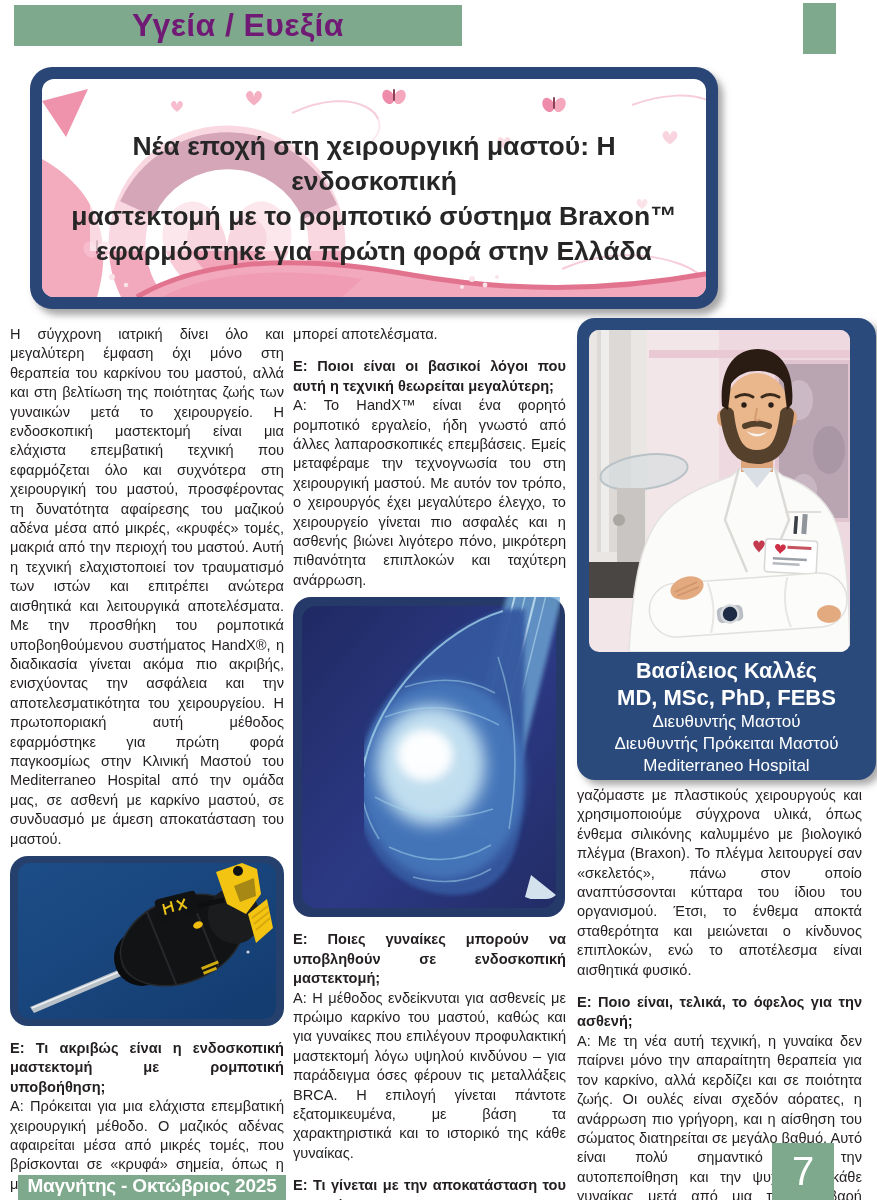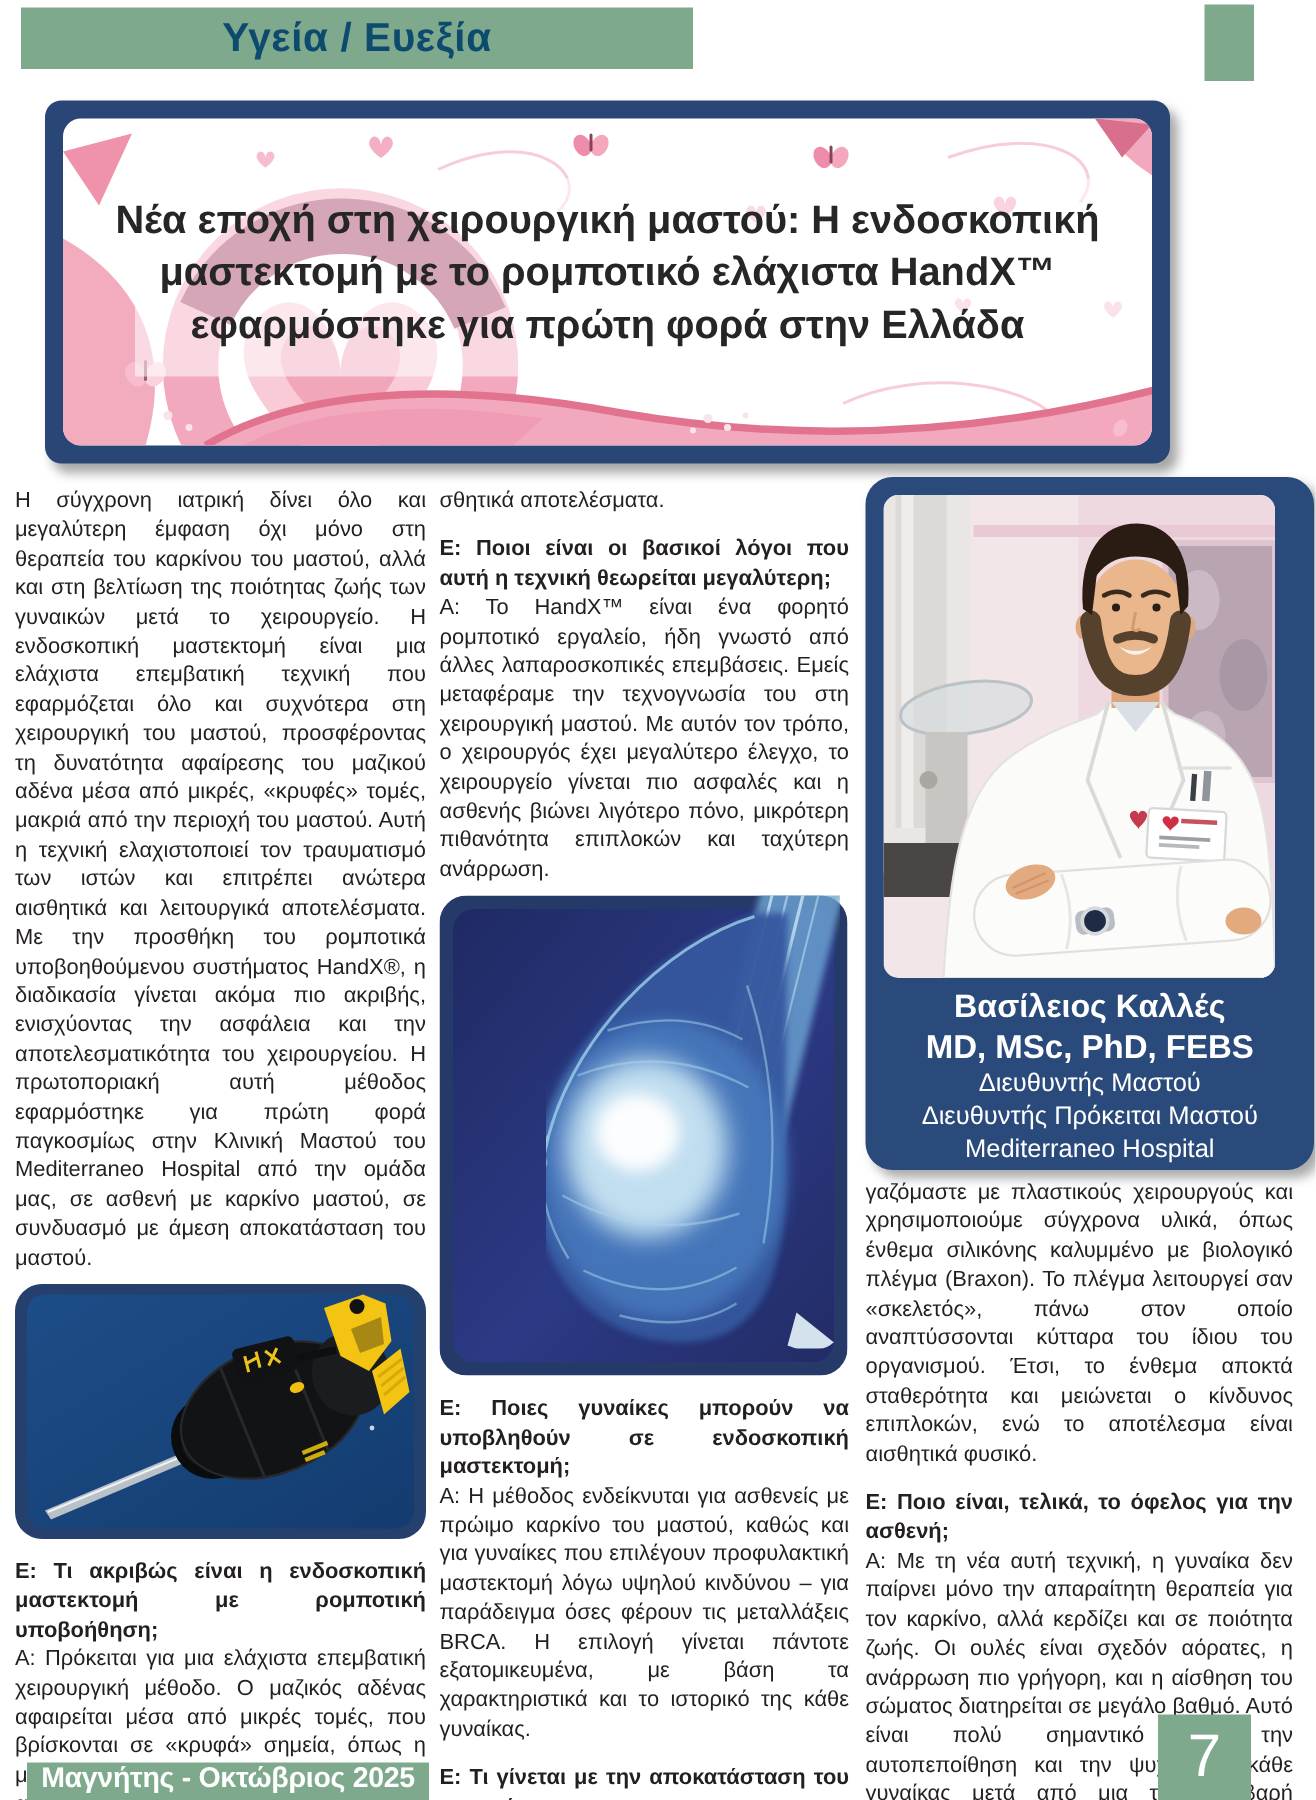--- a/index.html
+++ b/index.html
@@ -5,26 +5,26 @@
   html,body { margin:0; padding:0; }
   body {
     width:877px; height:1200px; position:relative; background:#ffffff;
     font-family:"Liberation Sans","DejaVu Sans",sans-serif; color:#231f20;
     overflow:hidden;
   }
   .header-band {
     position:absolute; left:14px; top:5px; width:448px; height:41px;
     background:#7ea98c; display:flex; align-items:center; justify-content:center;
   }
-  .header-band span { color:#0c4a6e; font-weight:bold; font-size:27px; letter-spacing:.4px; }
+  .header-band span { color:#701a75; font-weight:bold; font-size:32px; letter-spacing:.4px; }
   .header-square { position:absolute; left:803px; top:3px; width:33px; height:51px; background:#7ea98c; }
 
   .banner {
-    position:absolute; left:30px; top:67px; width:750px; height:242px;
-    background:#2a4677; border-radius:11px;
+    position:absolute; left:30px; top:67px; width:688px; height:242px;
+    background:#2a4677; border-radius:22px;
     box-shadow:5px 6px 7px rgba(95,95,95,.55);
   }
   .banner-inner {
     position:absolute; left:12px; top:12px; right:12px; bottom:12px;
     background:#fff; border-radius:12px; overflow:hidden;
   }
   .banner-inner svg { position:absolute; left:0; top:0; }
   .banner-title {
     position:absolute; left:28px; right:28px; top:50px; text-align:center;
     font-weight:bold; font-size:26.5px; line-height:35px; color:#262626;
@@ -130,21 +130,21 @@
       <use href="#heart" transform="translate(462,58) scale(1.3)" fill="#f5afc2"></use>
       <use href="#heart" transform="translate(628,52) scale(1.5)" fill="#f2a0b6"></use>
       <use href="#heart" transform="translate(700,122) scale(1.2)" fill="#f7bccd"></use>
       <use href="#heart" transform="translate(600,120) scale(1.1)" fill="#f7bccd"></use>
       <use href="#heart" transform="translate(135,22) scale(1.2)" fill="#f7bccd"></use>
 
       <rect x="48" y="40" width="700" height="132" fill="rgba(255,255,255,0.55)"></rect>
     </svg>
     <div class="banner-title">
       <div>Νέα εποχή στη χειρουργική μαστού: Η ενδοσκοπική</div>
-      <div>μαστεκτομή με το ρομποτικό ελάχιστα HandX™</div>
+      <div>μαστεκτομή με το ρομποτικό σύστημα Braxon™</div>
       <div>εφαρμόστηκε για πρώτη φορά στην Ελλάδα</div>
     </div>
   </div>
 </div>
 
 <div class="col col-left">
   <p>Η σύγχρονη ιατρική δίνει όλο και μεγαλύτερη έμφαση όχι μόνο στη θεραπεία του καρκίνου του μαστού, αλλά και στη βελτίωση της ποιότητας ζωής των γυναικών μετά το χειρουργείο. Η ενδοσκοπική μαστεκτομή είναι μια ελάχιστα επεμβατική τεχνική που εφαρμόζεται όλο και συχνότερα στη χειρουργική του μαστού, προσφέροντας τη δυνατότητα αφαίρεσης του μαζικού αδένα μέσα από μικρές, «κρυφές» τομές, μακριά από την περιοχή του μαστού. Αυτή η τεχνική ελαχιστοποιεί τον τραυματισμό των ιστών και επιτρέπει ανώτερα αισθητικά και λειτουργικά αποτελέσματα. Με την προσθήκη του ρομποτικά υποβοηθούμενου συστήματος HandX®, η διαδικασία γίνεται ακόμα πιο ακριβής, ενισχύοντας την ασφάλεια και την αποτελεσματικότητα του χειρουργείου. Η πρωτοποριακή αυτή μέθοδος εφαρμόστηκε για πρώτη φορά παγκοσμίως στην Κλινική Μαστού του Mediterraneo Hospital από την ομάδα μας, σε ασθενή με καρκίνο μαστού, σε συνδυασμό με άμεση αποκατάσταση του μαστού.</p>
   <svg class="figure" width="274" height="170" viewBox="0 0 274 170">
     <defs>
       <linearGradient id="devbg" x1="0" y1="0" x2="1" y2="1">
@@ -187,21 +187,21 @@
       <rect x="192" y="108" width="18" height="3" fill="#d9b50e"></rect>
       <rect x="192" y="113" width="14" height="3" fill="#d9b50e"></rect>
     </g>
     <circle cx="238" cy="96" r="1.6" fill="#cfd3d6"></circle>
   </svg>
   <p class="q">Ε: Τι ακριβώς είναι η ενδοσκοπική μαστεκτομή με ρομποτική υποβοήθηση;</p>
   <p>Α: Πρόκειται για μια ελάχιστα επεμβατική χειρουργική μέθοδο. Ο μαζικός αδένας αφαιρείται μέσα από μικρές τομές, που βρίσκονται σε «κρυφά» σημεία, όπως η μασχάλη ή η υπομαστική πτυχή. Έτσι, αποφεύγονται οι μεγάλες ουλές πάνω στο στήθος. Με τη βοήθεια του ρομποτικού συστήματος HandX™, ο χειρουργός μπορεί να εκτελεί με ακρίβεια λεπτές κινήσεις, μειώνοντας το χειρουργικό τραύμα και επιτυγχάνοντας καλύτερα λειτουργικά και αι-</p>
 </div>
 
 <div class="col col-mid">
-  <p>σθητικά αποτελέσματα.</p>
+  <p>μπορεί αποτελέσματα.</p>
   <p class="q">Ε: Ποιοι είναι οι βασικοί λόγοι που αυτή η τεχνική θεωρείται μεγαλύτερη;</p>
   <p>Α: Το HandX™ είναι ένα φορητό ρομποτικό εργαλείο, ήδη γνωστό από άλλες λαπαροσκοπικές επεμβάσεις. Εμείς μεταφέραμε την τεχνογνωσία του στη χειρουργική μαστού. Με αυτόν τον τρόπο, ο χειρουργός έχει μεγαλύτερο έλεγχο, το χειρουργείο γίνεται πιο ασφαλές και η ασθενής βιώνει λιγότερο πόνο, μικρότερη πιθανότητα επιπλοκών και ταχύτερη ανάρρωση.</p>
   <svg class="figure" width="272" height="320" viewBox="0 0 272 320">
     <defs>
       <linearGradient id="mmbg" x1="0" y1="0" x2="1" y2="1">
         <stop offset="0" stop-color="#1f2a63"></stop>
           <stop offset="0.55" stop-color="#2c3a85"></stop>
           <stop offset="1" stop-color="#222c66"></stop>
       </linearGradient>
       <filter id="b2" x="-30%" y="-30%" width="160%" height="160%">

